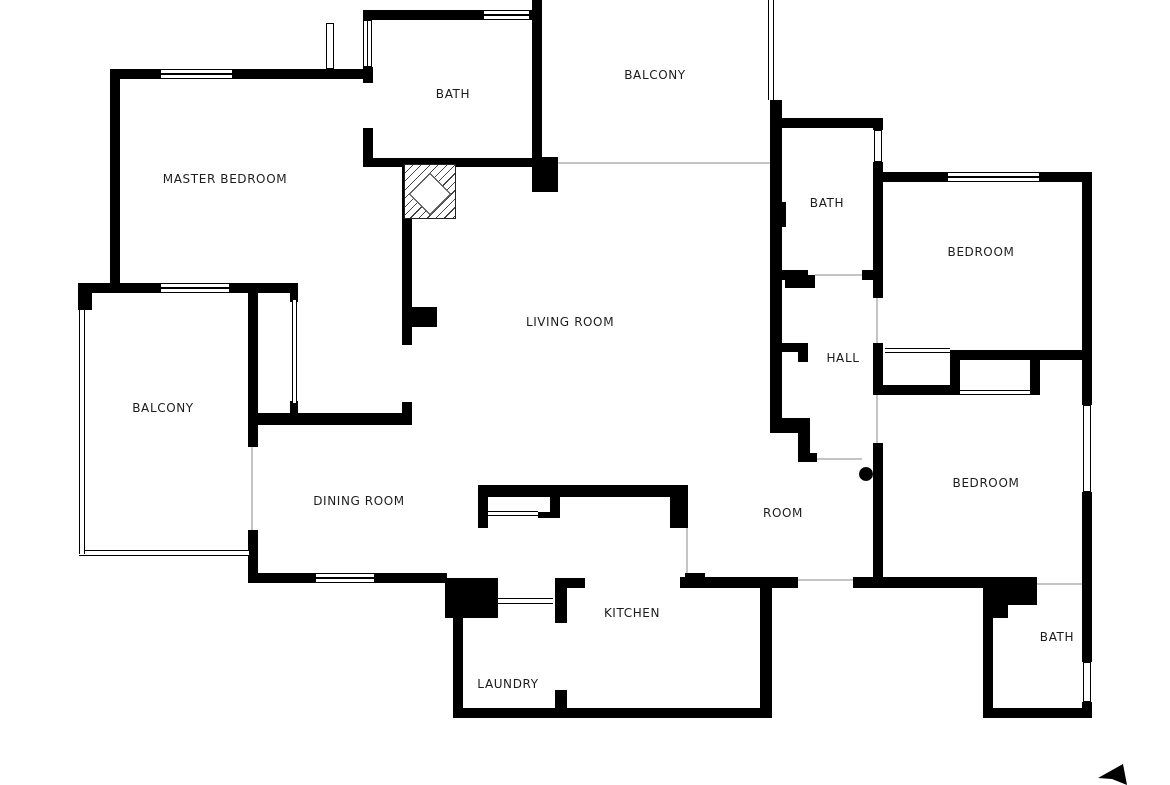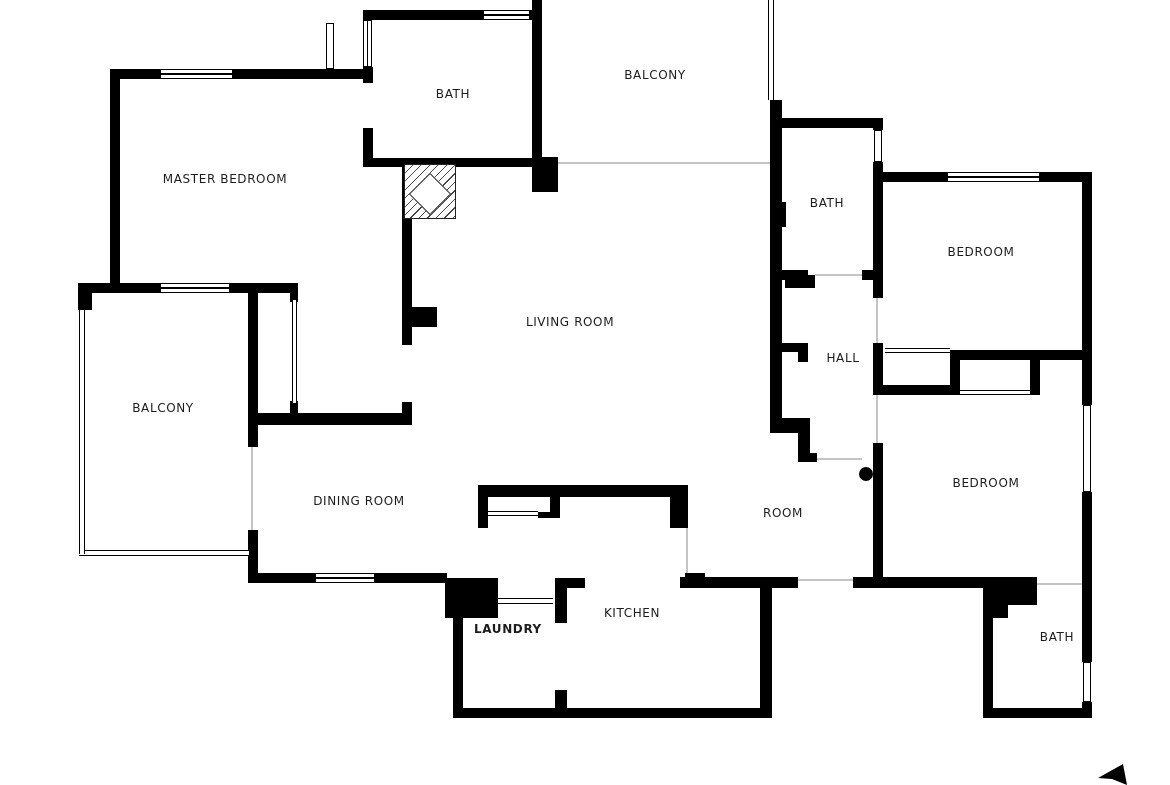--- a/index.html
+++ b/index.html
@@ -137,19 +137,19 @@
       <div class="room-label" style="left: 655px; top: 75px;">BALCONY</div>
       <div class="room-label" style="left: 827px; top: 203px;">BATH</div>
       <div class="room-label" style="left: 981px; top: 252px;">BEDROOM</div>
       <div class="room-label" style="left: 570px; top: 322px;">LIVING ROOM</div>
       <div class="room-label" style="left: 843px; top: 358px;">HALL</div>
       <div class="room-label" style="left: 163px; top: 408px;">BALCONY</div>
       <div class="room-label" style="left: 986px; top: 483px;">BEDROOM</div>
       <div class="room-label" style="left: 359px; top: 501px;">DINING ROOM</div>
       <div class="room-label" style="left: 783px; top: 513px;">ROOM</div>
       <div class="room-label" style="left: 632px; top: 589px; margin-top: 24px;">KITCHEN</div>
-      <div class="room-label" style="left: 508px; top: 629px; font-weight: bold;">LAUNDRY</div>
+      <div class="room-label" style="left: 508px; top: 684px;">LAUNDRY</div>
       <div class="room-label" style="left: 1057px; top: 637px;">BATH</div>
     </div>
   <svg id="north" class="north" xmlns="http://www.w3.org/2000/svg" width="44" height="27" viewBox="0 0 44 27" style="left: 1094px; top: 758px;">
     <polygon fill="#000" points="4,20 29,6 33,27 18,21"></polygon>
   </svg>
 </div>
 
 </body></html>

